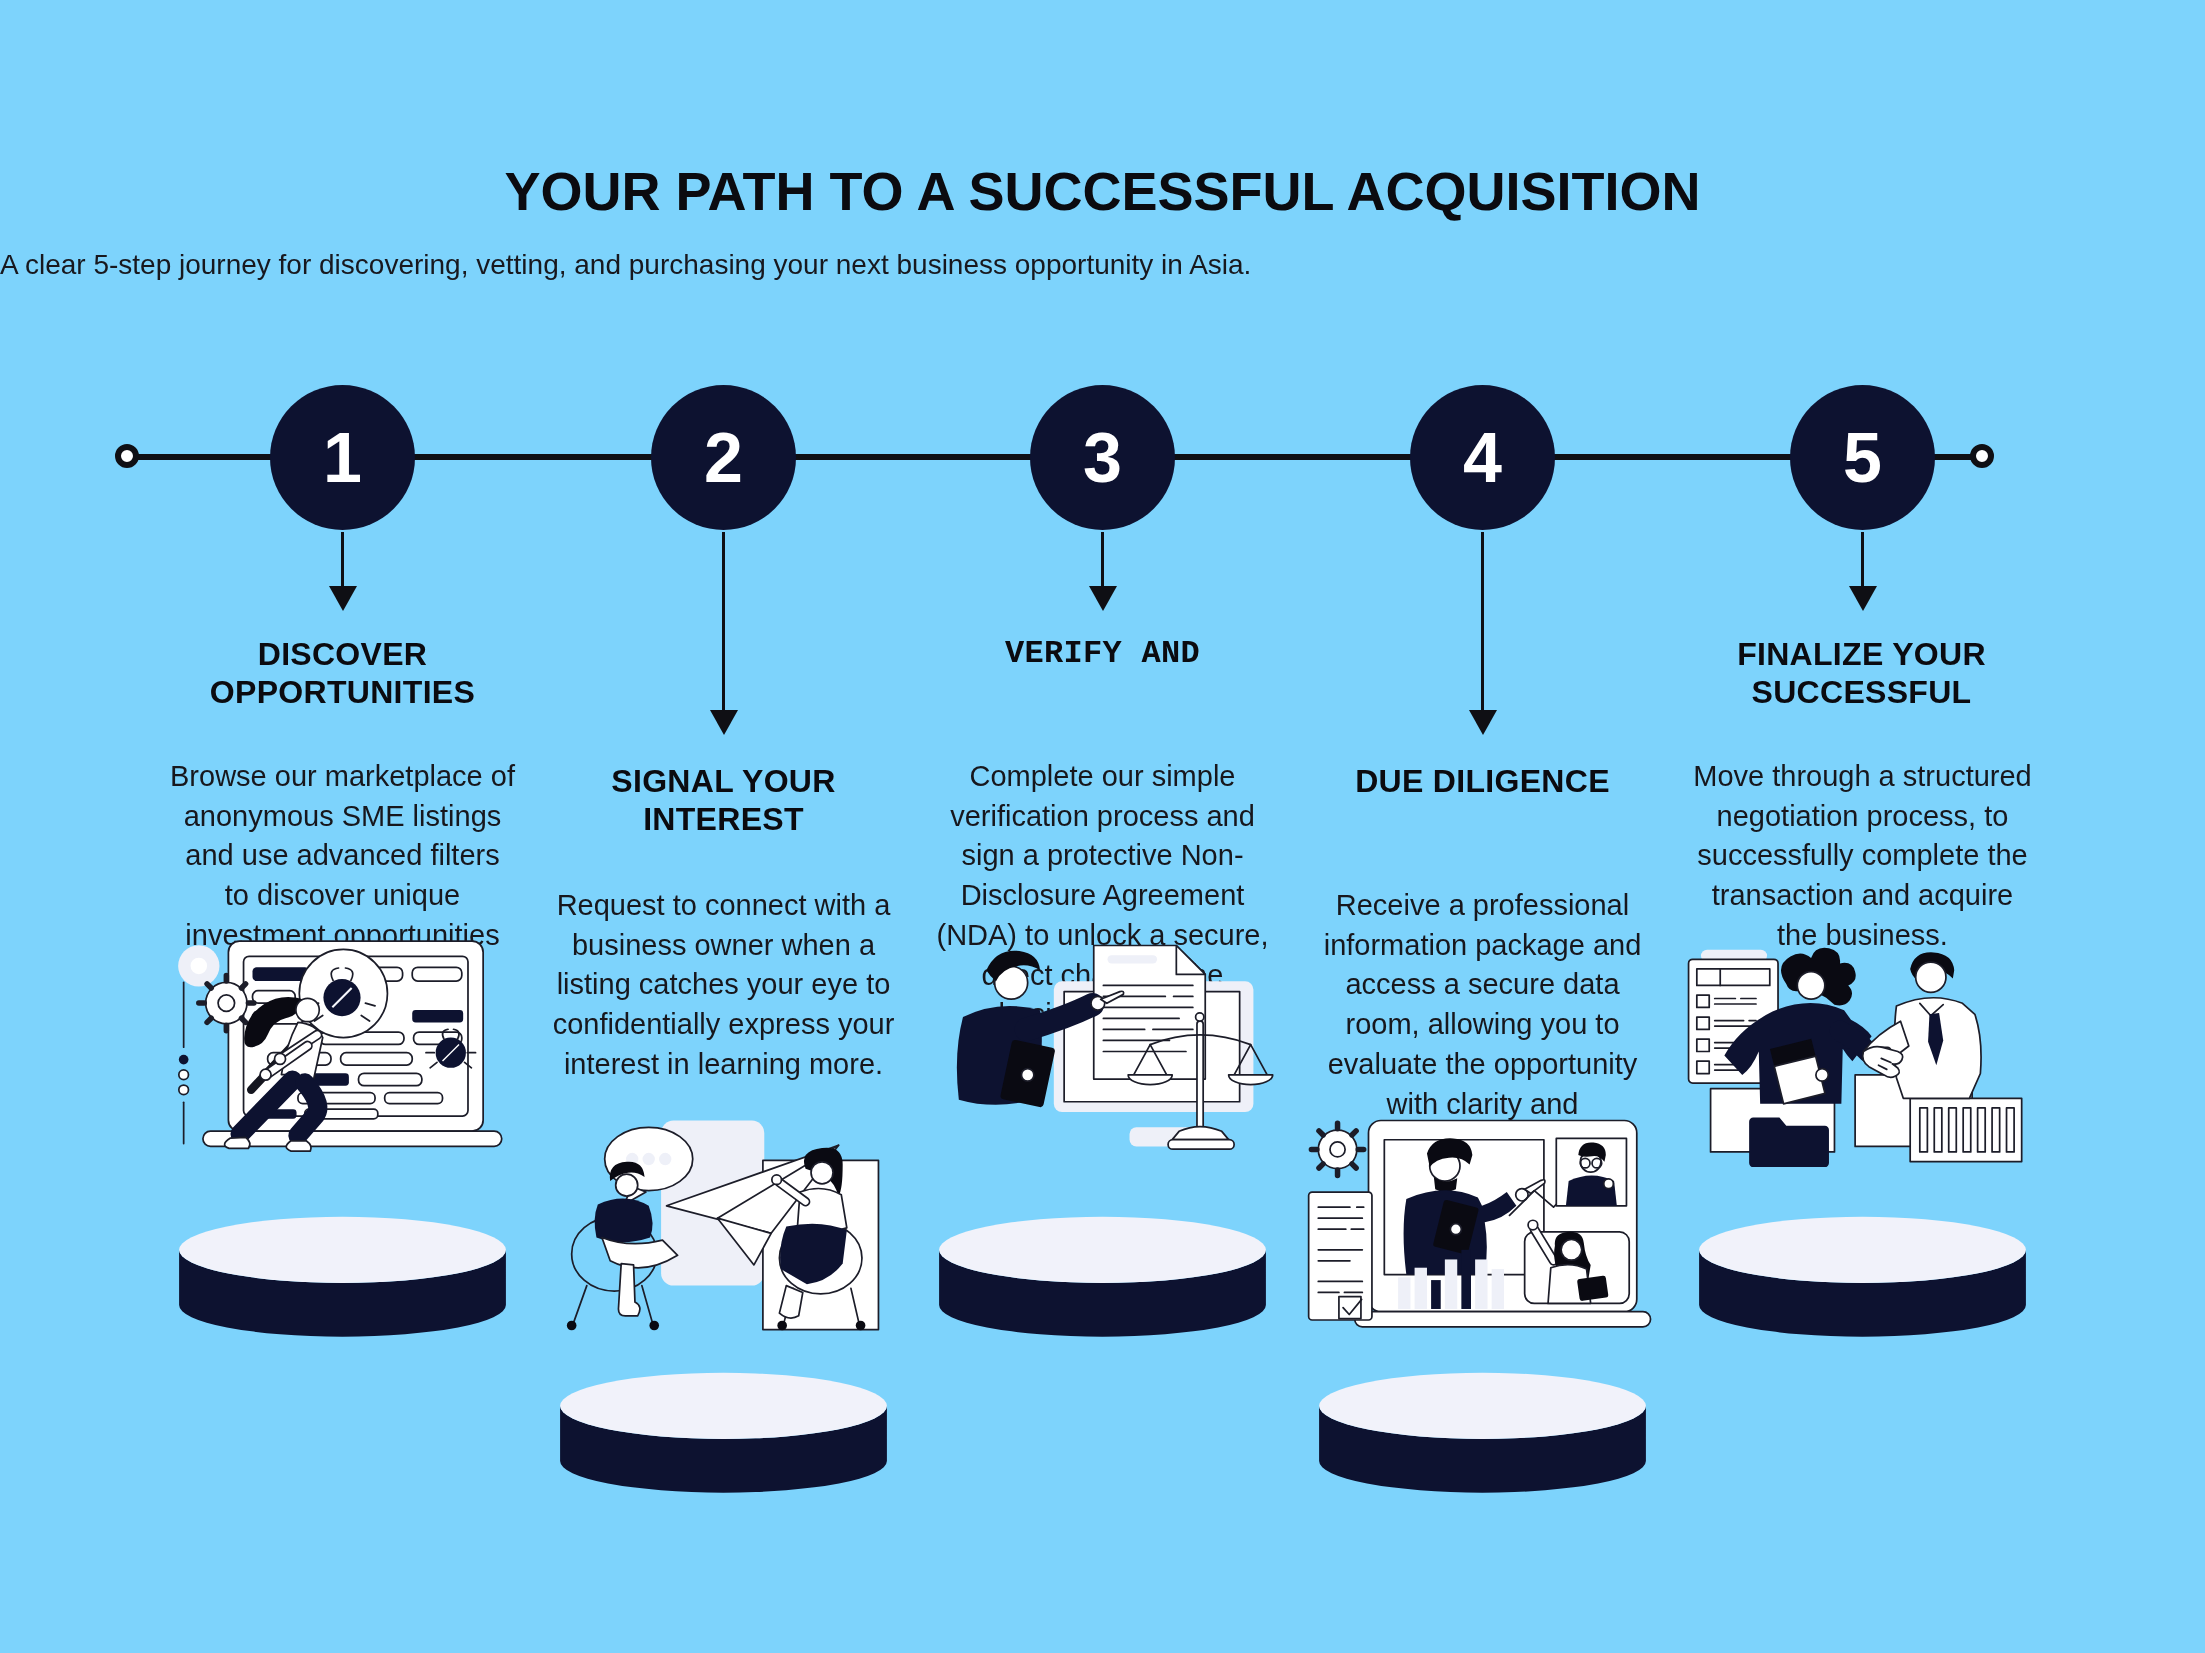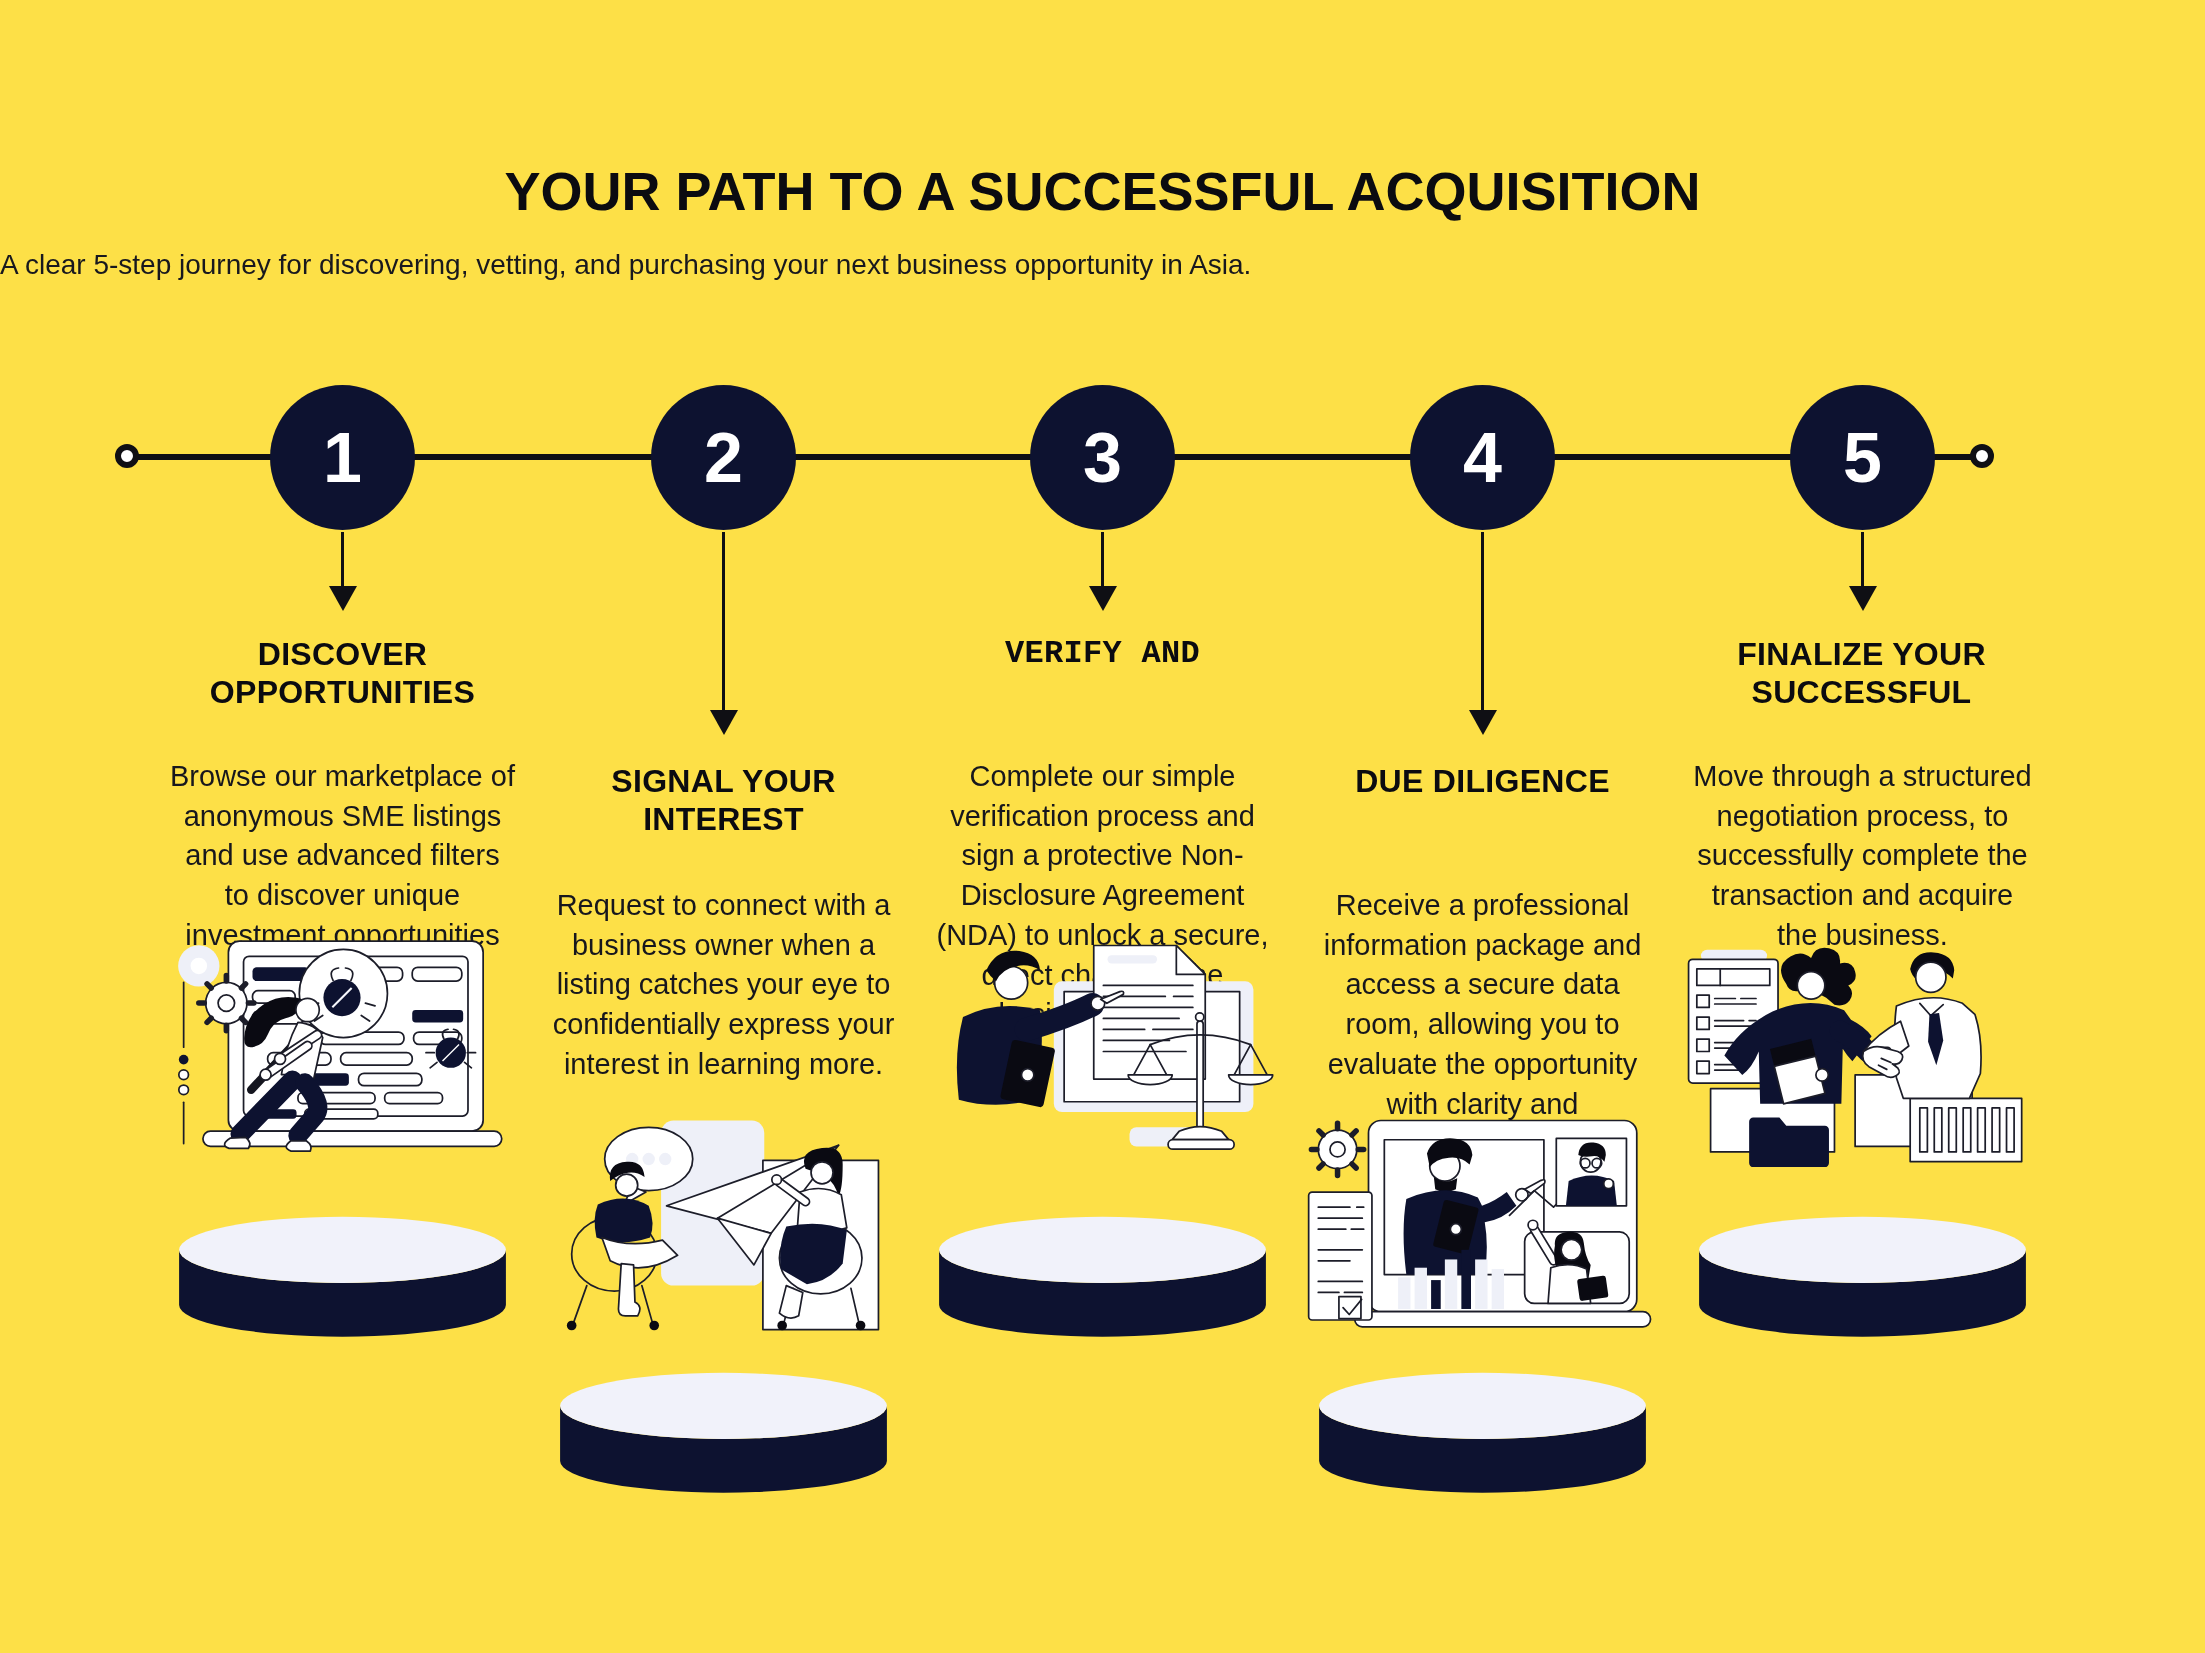--- a/index.html
+++ b/index.html
@@ -1,16 +1,16 @@
 <!DOCTYPE html>
 <html style="font-size:11px"><head>
 <meta charset="utf-8">
 <style>
   html,body{margin:0;padding:0;background:#fff;}
-  .canvas{position:relative;width:2205px;height:1654px;background:#fde047;overflow:hidden;
+  .canvas{position:relative;width:2205px;height:1654px;background:#7dd3fc;overflow:hidden;
           font-family:"Liberation Sans", sans-serif;}
   .title{position:absolute;left:0;right:0;top:160px;text-align:center;font-size:54px;
          font-weight:800;letter-spacing:0px;color:#0b0b10;}
   .subtitle{position:absolute;left:0;right:0;top:249px;text-align:left;font-size:28px;
          font-weight:400;color:#18181e;}
   
   .tl-line{position:absolute;left:127px;top:454px;width:1855px;height:5.5px;background:#0f0f14;border-radius:2.8px;}
   .tl-ring{position:absolute;top:444px;width:12.4px;height:12.4px;border:6.2px solid #0f0f14;border-radius:50%;background:#fff;}
   .ring-l{left:115px;} .ring-r{left:1970px;}
   .step-circle{position:absolute;top:385px;width:145px;height:145px;border-radius:50%;

